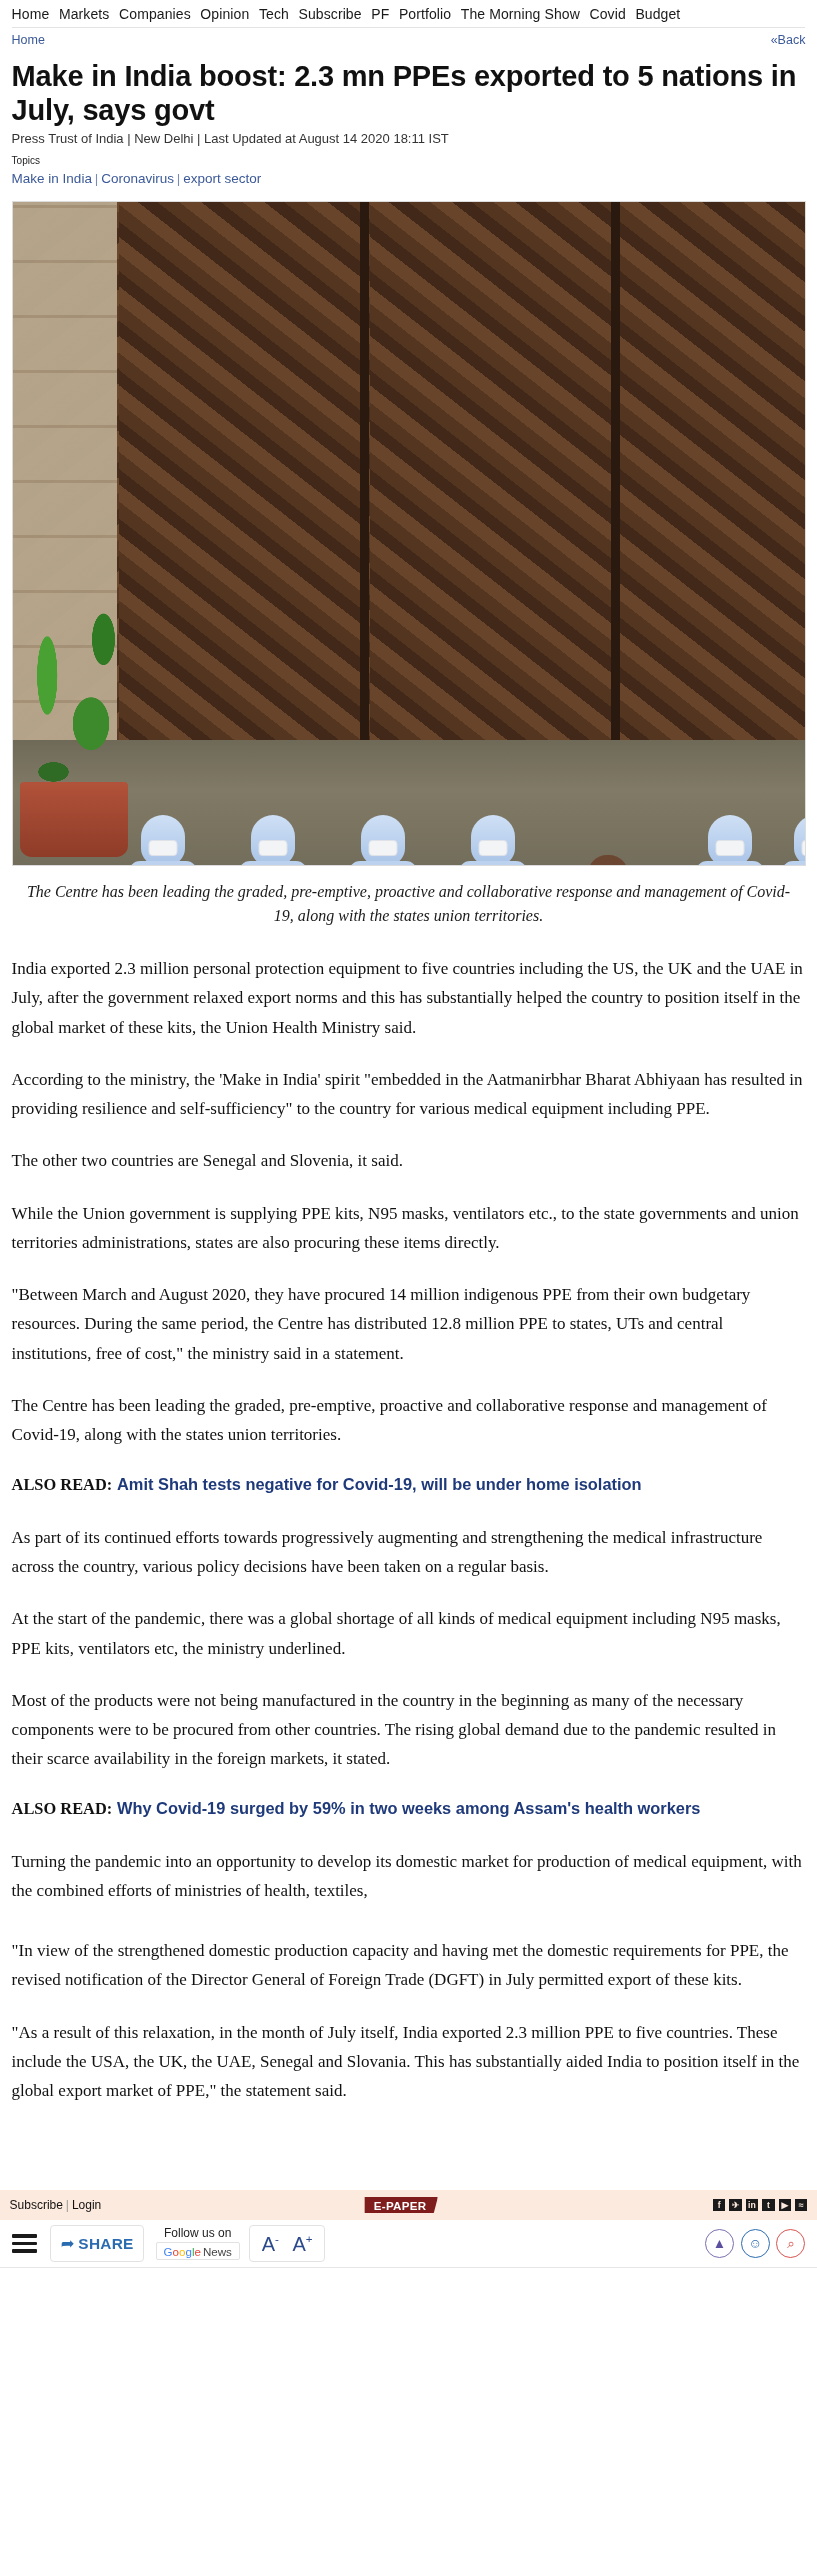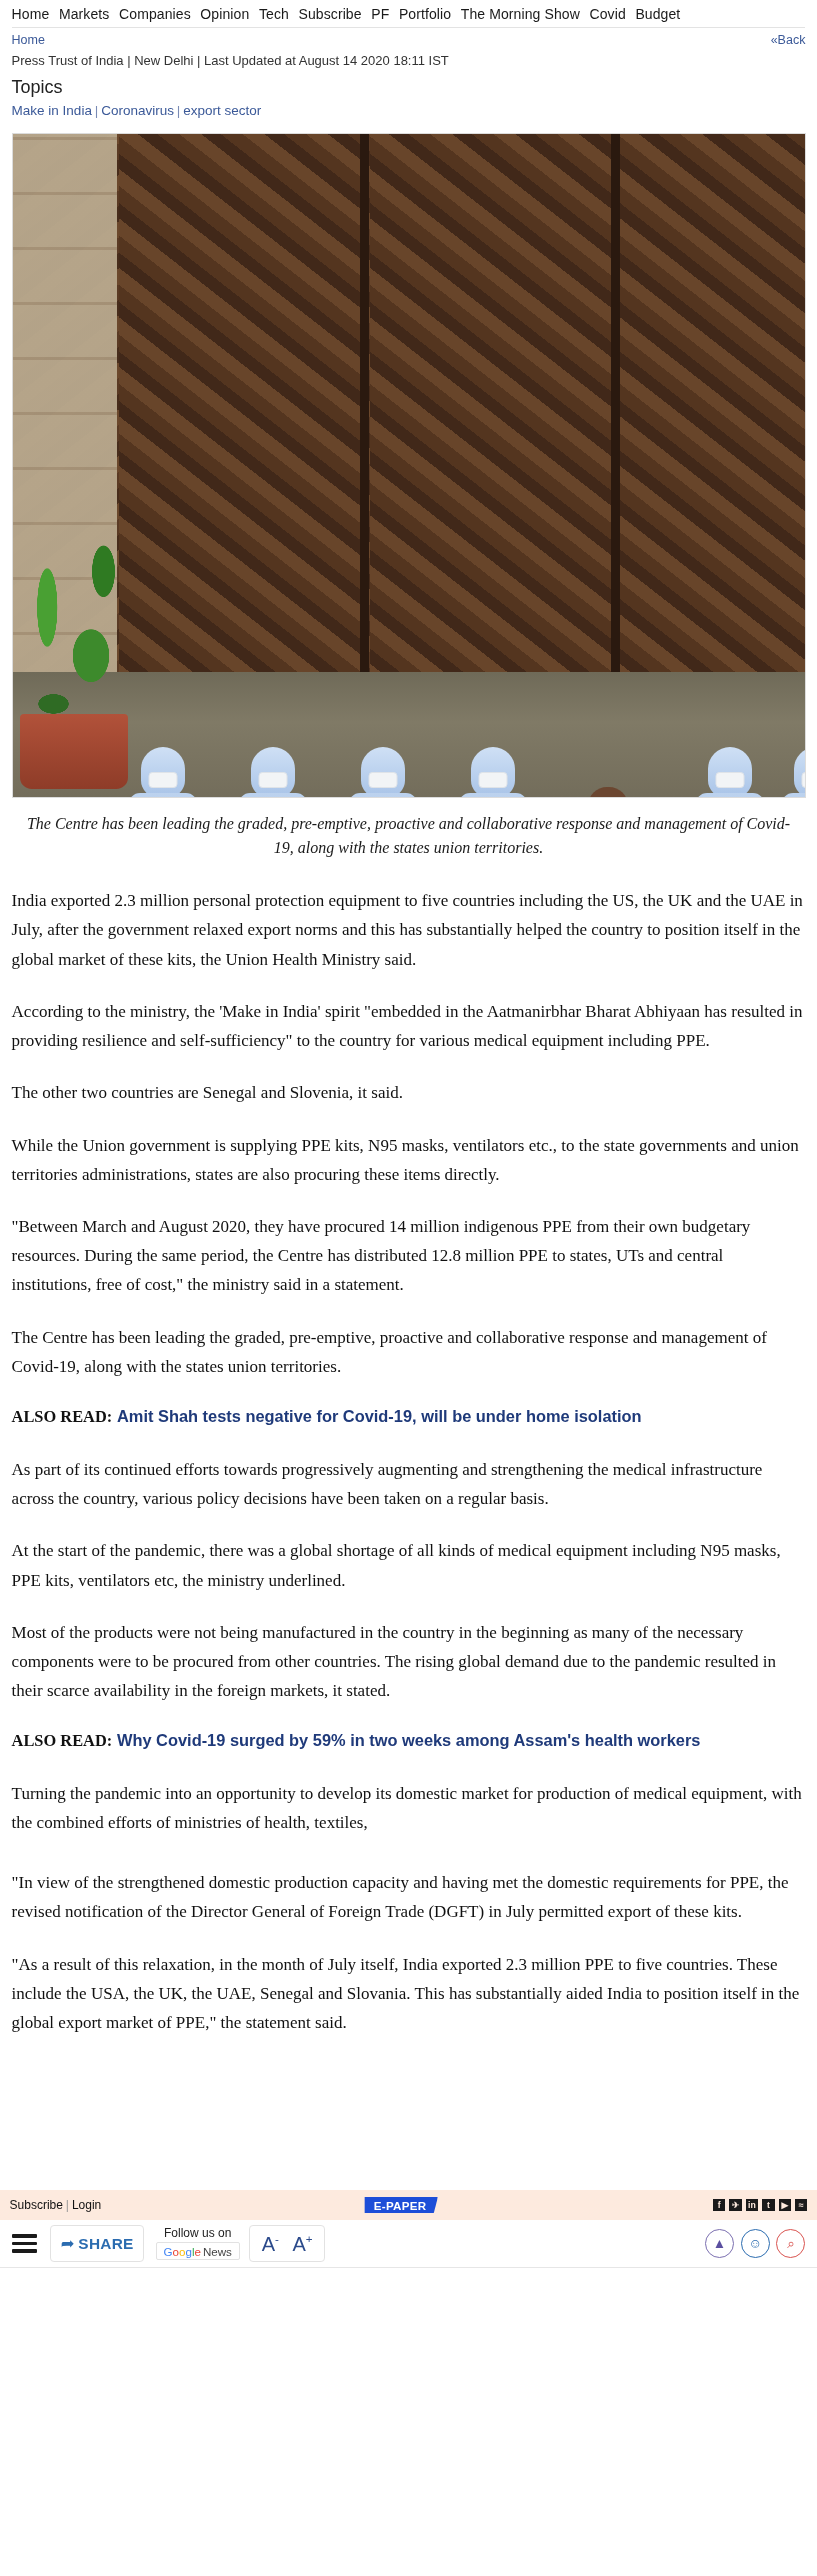--- a/index.html
+++ b/index.html
@@ -51,21 +51,21 @@
     color: #111111;
   }
   .byline {
     margin: 3.9px 11.6px 0 11.6px;
     font-size: 13px;
     color: #333333;
     font-family: "Liberation Sans", sans-serif;
   }
   .topics-label {
     margin: 8.7px 11.6px 0 11.6px;
-    font-size: 18px;
+    font-size: 10px;
     color: #222;
   }
   .topics-list {
     margin: 4.8px 11.6px 0 11.6px;
     font-size: 13.5px;
   }
   .topics-list a { color:#3b5998; text-decoration:none; }
   .topics-list .sep { color:#7a8bb5; margin: 0 2.9px; }
 
   
@@ -180,21 +180,21 @@
     background: #fdeade;
     display:flex; align-items:center;
     padding: 0 9.6px;
     position: relative;
     font-size: 12px;
   }
   .utility-left { color:#111; white-space:nowrap; }
   .utility-left .bar { color:#999; margin:0 2.9px; }
   .epaper {
     position:absolute; left:50%; transform: translateX(-60%);
-    background:#1d4ed8; color:#fff; font-size:11.6px; font-weight:600;
+    background:#7f1d1d; color:#fff; font-size:11.6px; font-weight:600;
     padding: 1.9px 11.6px 1.9px 9.6px; letter-spacing:0.3px;
     clip-path: polygon(0 0, 100% 0, 94% 100%, 0 100%);
   }
   .social-right {
     position:absolute; right:9.6px; display:flex; gap:3.9px; align-items:center;
   }
   .sq {
     width:12.5px; height:12.5px; background:#1a1a1a; color:#fdeade;
     font-size:8.7px; line-height:12.5px; text-align:center; display:inline-block;
     font-family:"Liberation Sans", sans-serif; font-weight:700;
@@ -242,20 +242,21 @@
   <nav class="topnav">
     <a href="#">Home</a><a href="#">Markets</a><a href="#">Companies</a><a href="#">Opinion</a><a href="#">Tech</a><a href="#">Subscribe</a><a href="#">PF</a><a href="#">Portfolio</a><a href="#">The Morning Show</a><a href="#">Covid</a><a href="#">Budget</a>
   </nav>
   <div class="navrule"></div>
 
   <div class="breadcrumb-row">
     <a href="#">Home</a>
     <a href="#" class="back-link">«Back</a>
   </div>
 
+  <h1 class="headline">Make in India boost: 2.3 mn PPEs exported to 5 nations in July, says govt</h1>
   <div class="byline">Press Trust of India | New Delhi | Last Updated at August 14 2020 18:11 IST</div>
 
   <div class="topics-label">Topics</div>
   <div class="topics-list">
     <a href="#">Make in India</a><span class="sep">|</span><a href="#">Coronavirus</a><span class="sep">|</span><a href="#">export sector</a>
   </div>
 
   <div class="hero-wrap">
     <div class="hero">
       <div class="door"></div>

